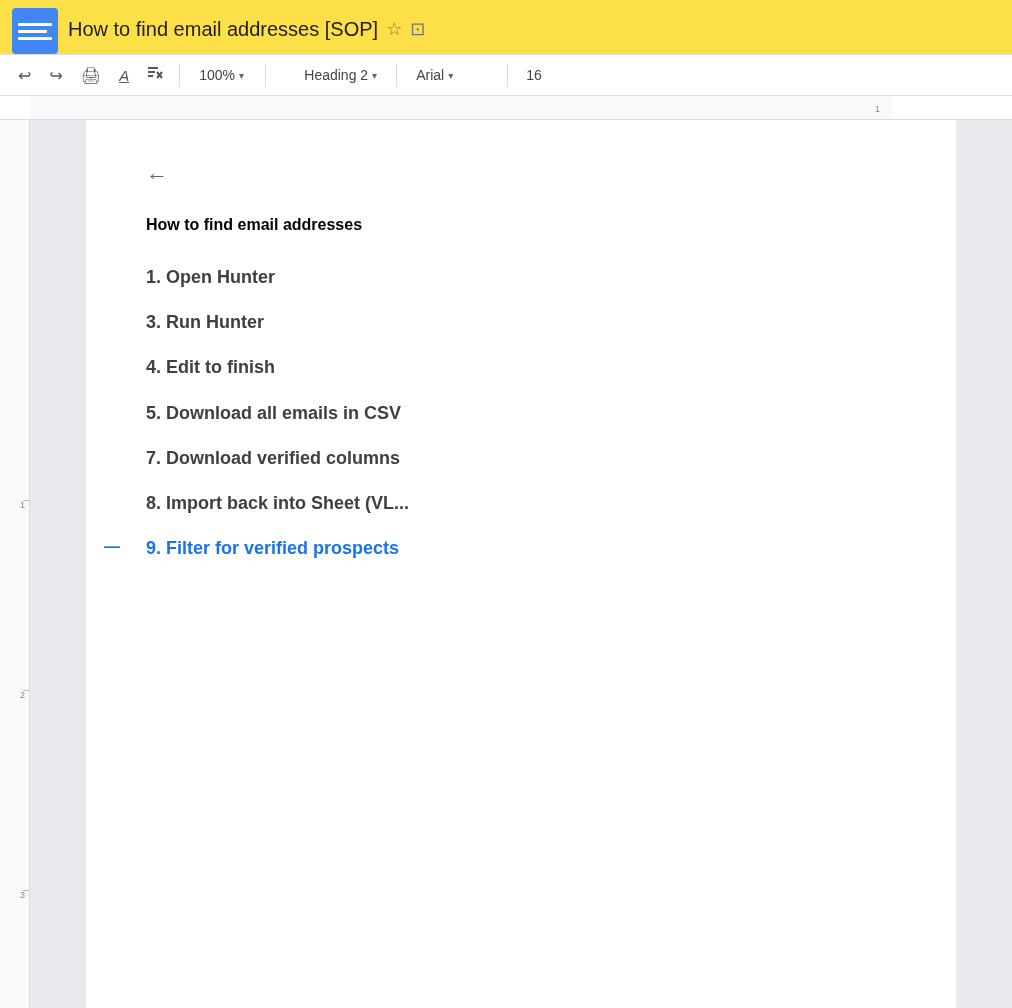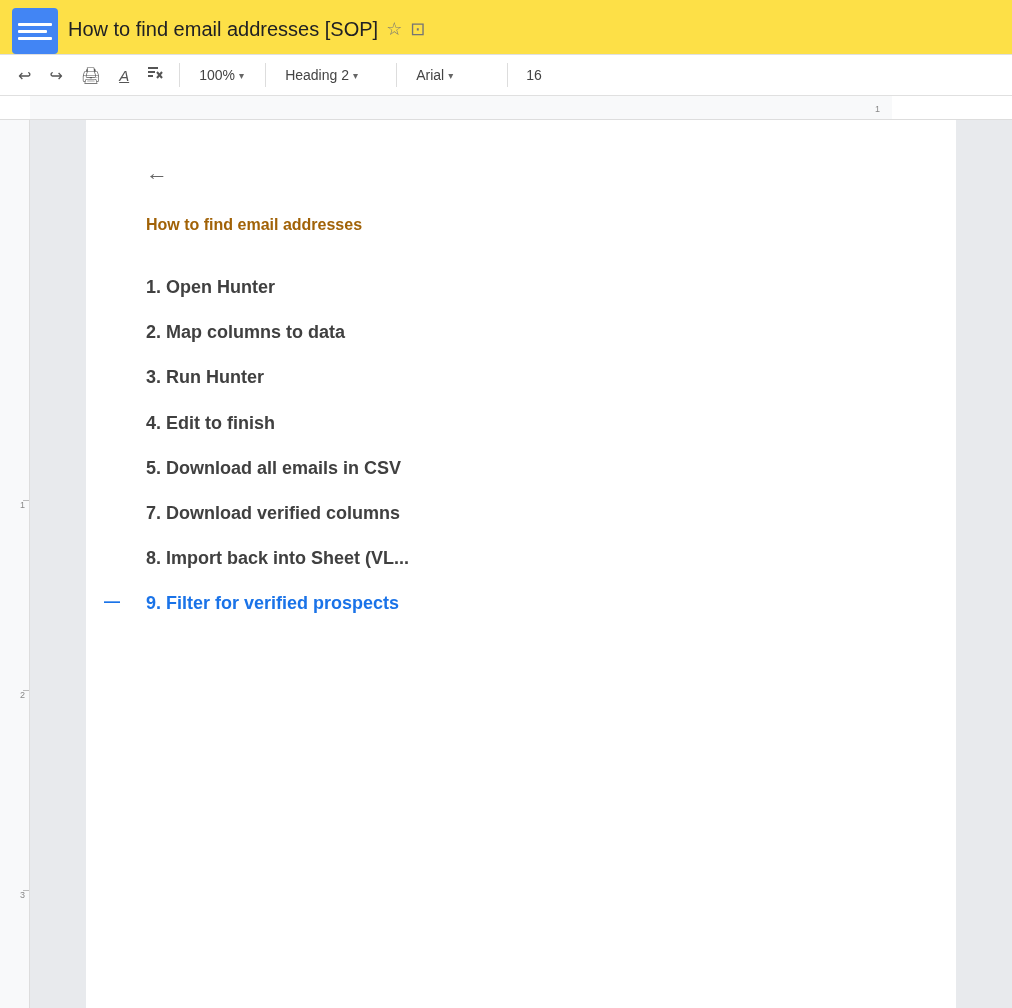--- a/index.html
+++ b/index.html
@@ -112,21 +112,21 @@
       border-radius: 3px;
       cursor: pointer;
       font-size: 14px;
       color: #444;
     }
     .dropdown-arrow {
       font-size: 10px;
       color: #666;
     }
     .zoom-select { min-width: 65px; }
-    .style-select { min-width: 110px; }
+    .style-select { min-width: 110px; justify-content: flex-end; }
     .font-select { min-width: 90px; }
     .font-size-display {
       font-size: 14px;
       color: #444;
       padding: 4px 8px;
       min-width: 30px;
       text-align: left;
     }
 
     
@@ -197,22 +197,22 @@
     
     .back-arrow {
       font-size: 22px;
       color: #666;
       margin-bottom: 30px;
       cursor: pointer;
     }
     .doc-heading {
       font-size: 16px;
       font-weight: 600;
-      color: #a16207;
-      margin-bottom: 41px;
+      color: #000000;
+      margin-bottom: 31px;
     }
     .toc-item {
       font-size: 18px;
       font-weight: 600;
       color: #404040;
       margin-bottom: 20px;
       line-height: 1.4;
       cursor: pointer;
     }
     .toc-item-active {
@@ -306,23 +306,20 @@
       <div class="back-arrow">←</div>
 
       <div class="doc-heading">How to find email addresses</div>
 
       <div style="position: relative;">
 
         <div class="toc-item">
           <span>1. </span><span>Open Hunter</span>
         </div>
 
-        <div class="toc-item">
-          <span>2. </span><span>Map columns to data</span>
-        </div>
 
         <div class="toc-item">
           <span>3. </span><span>Run Hunter</span>
         </div>
 
         <div class="toc-item">
           <span>4. </span><span>Edit to finish</span>
         </div>
 
         <div class="toc-item">

